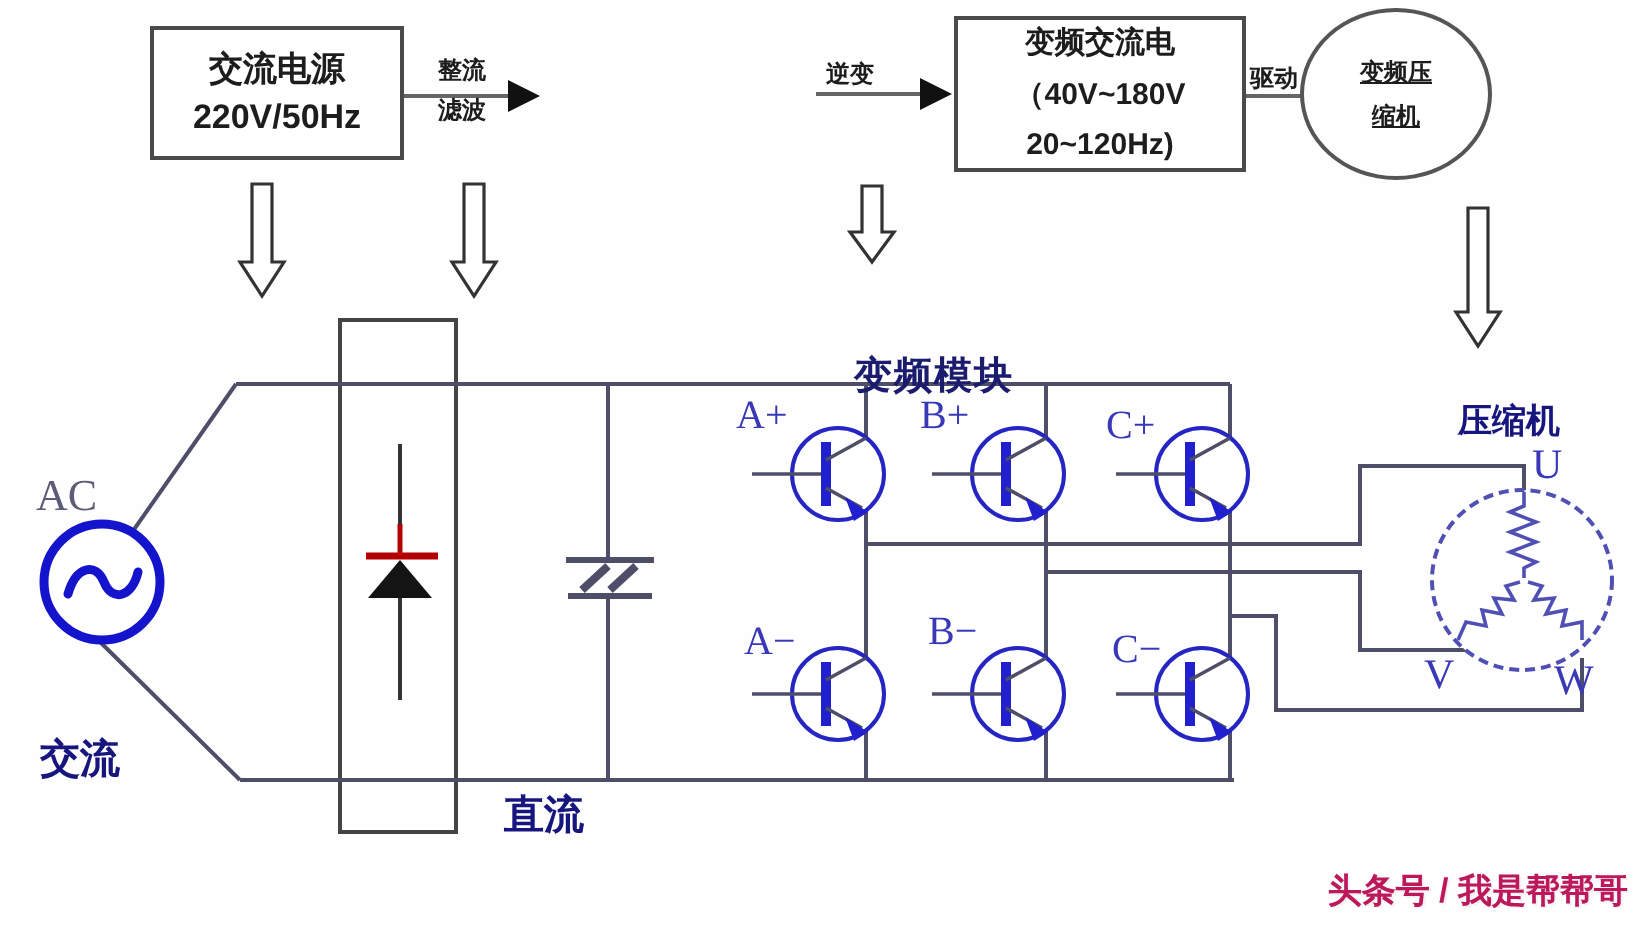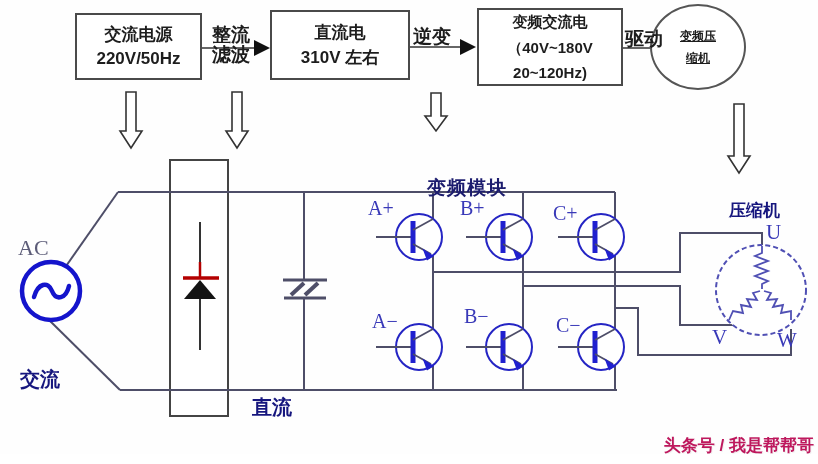--- a/index.html
+++ b/index.html
@@ -9,21 +9,21 @@
   .lbl{position:absolute;white-space:nowrap;}
   .flowbox{position:absolute;background:#fff;border:2px solid #4a4a4a;
            display:flex;flex-direction:column;align-items:center;justify-content:center;
            text-align:center;color:#1d1d1d;font-weight:bold;}
   .flowbox .ln{display:block;}
   .b1{left:75px;top:13px;width:123px;height:63px;font-size:17px;line-height:24px;}
   .b2{left:270px;top:10px;width:136px;height:66px;font-size:17px;line-height:25px;}
   .b3{left:477px;top:8px;width:142px;height:74px;font-size:15px;line-height:23px;justify-content:space-between;}
   .ellipse{left:650px;top:4px;width:92px;height:82px;border-radius:50%;
            border:2px solid #555;font-size:12px;line-height:22px;text-decoration:underline;}
-  .arrlbl{font-size:19px;font-weight:bold;color:#1d1d1d;text-align:center;line-height:20px;}
+  .arrlbl{font-size:12px;font-weight:bold;color:#1d1d1d;text-align:center;line-height:20px;}
   .navy{color:#16167e;font-weight:bold;}
   .serifblue{font-family:"Liberation Serif",serif;color:#3939b8;}
   .watermark{left:642px;top:434px;width:172px;text-align:right;font-size:17px;font-weight:bold;
              color:#be185d;text-shadow:1px 1px 0 #f2f2f2;}
 </style>
 </head>
 <body>
 
 <div class="stage">
 
@@ -105,24 +105,20 @@
       <polygon points="232,92 242,92 242,131 248,131 237,148 226,131 232,131"></polygon>
       <polygon points="431,93 441,93 441,116 447,116 436,131 425,116 431,116"></polygon>
       <polygon points="734,104 744,104 744,156 750,156 739,173 728,156 734,156"></polygon>
     </g>
   </svg>
 
   <div class="flowbox b1">
     <span class="ln">交流电源</span>
     <span class="ln">220V/50Hz</span>
   </div>
-  <div class="flowbox b2">
-    <span class="ln">直流电</span>
-    <span class="ln">310V 左右</span>
-  </div>
   <div class="flowbox b3">
     <span class="ln">变频交流电</span>
     <span class="ln">（40V~180V</span>
     <span class="ln">20~120Hz)</span>
   </div>
   <div class="flowbox ellipse">
     <span class="ln">变频压</span>
     <span class="ln">缩机</span>
   </div>
 

